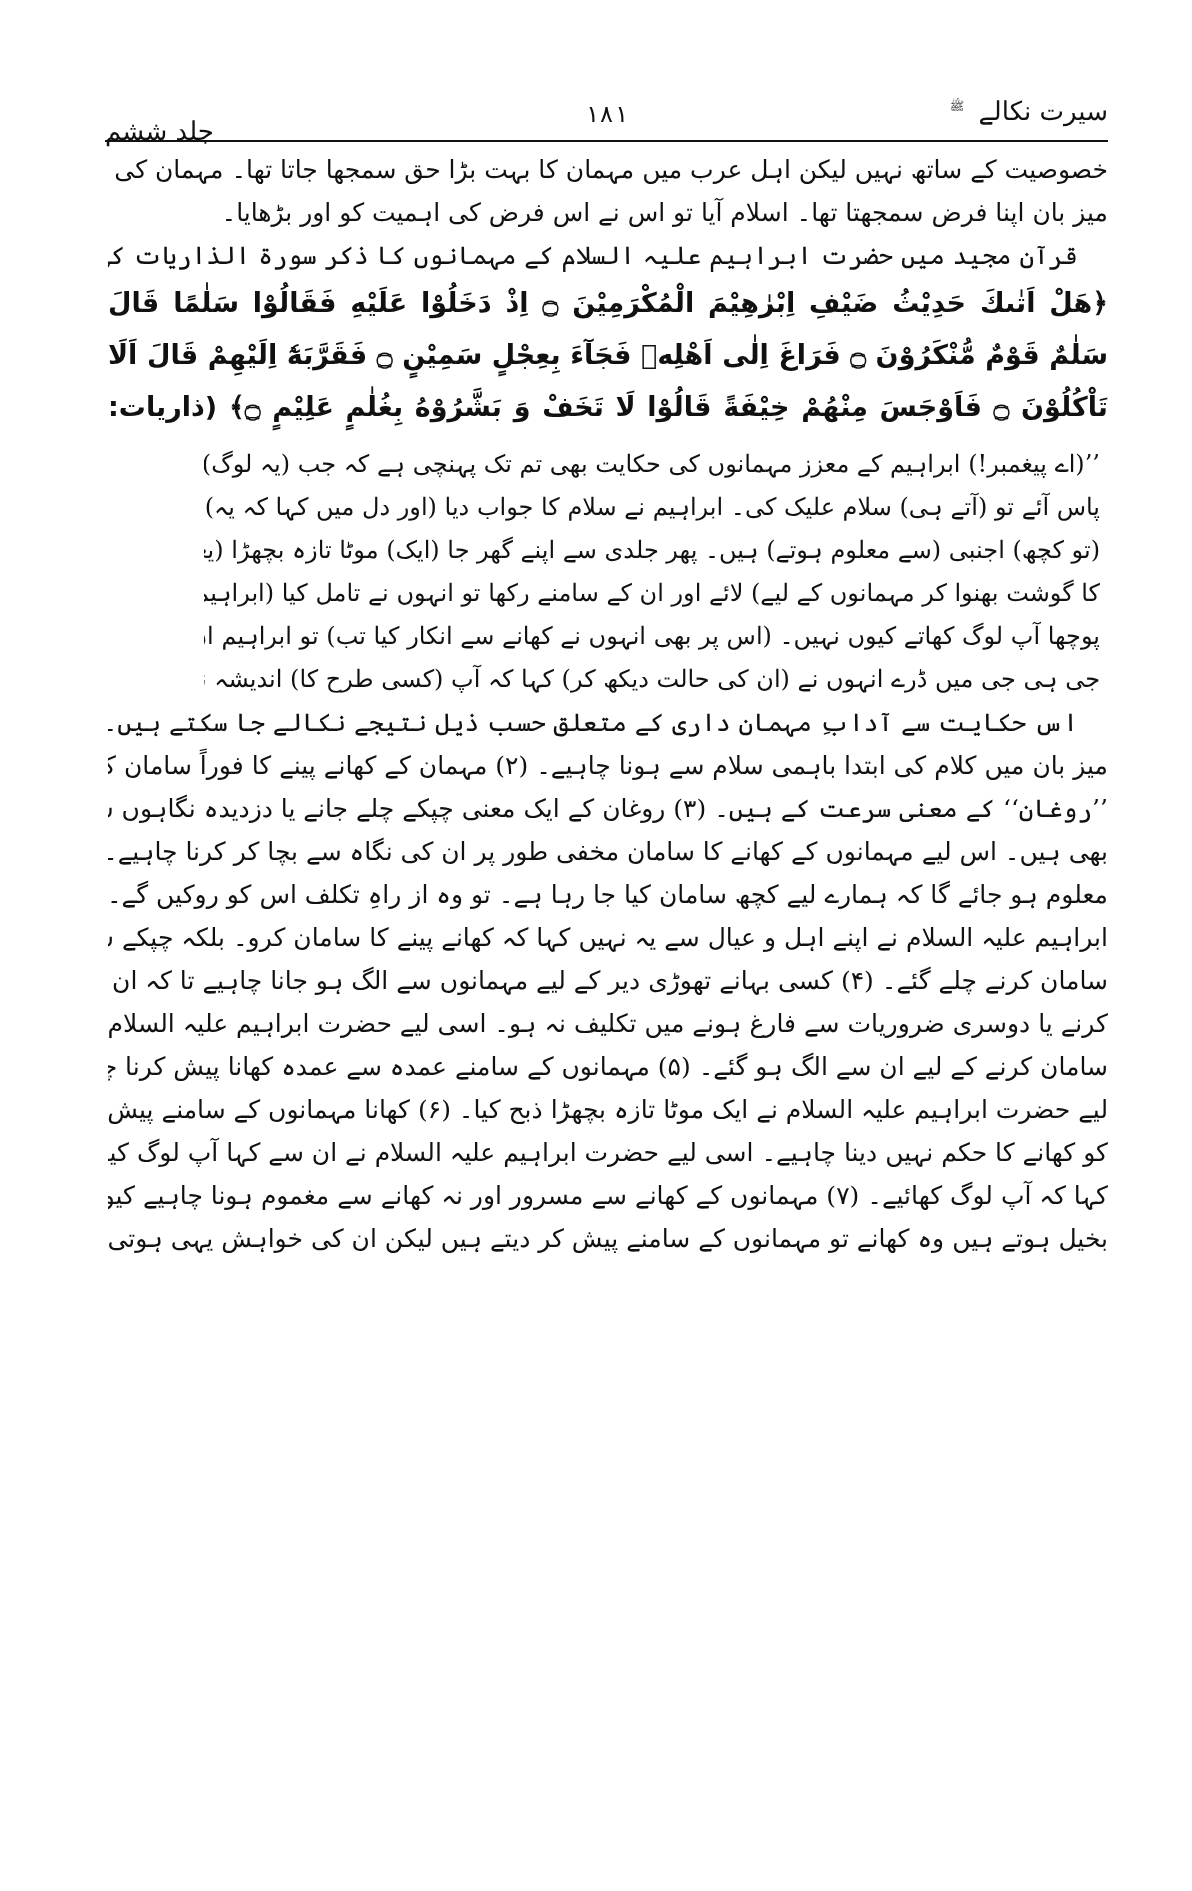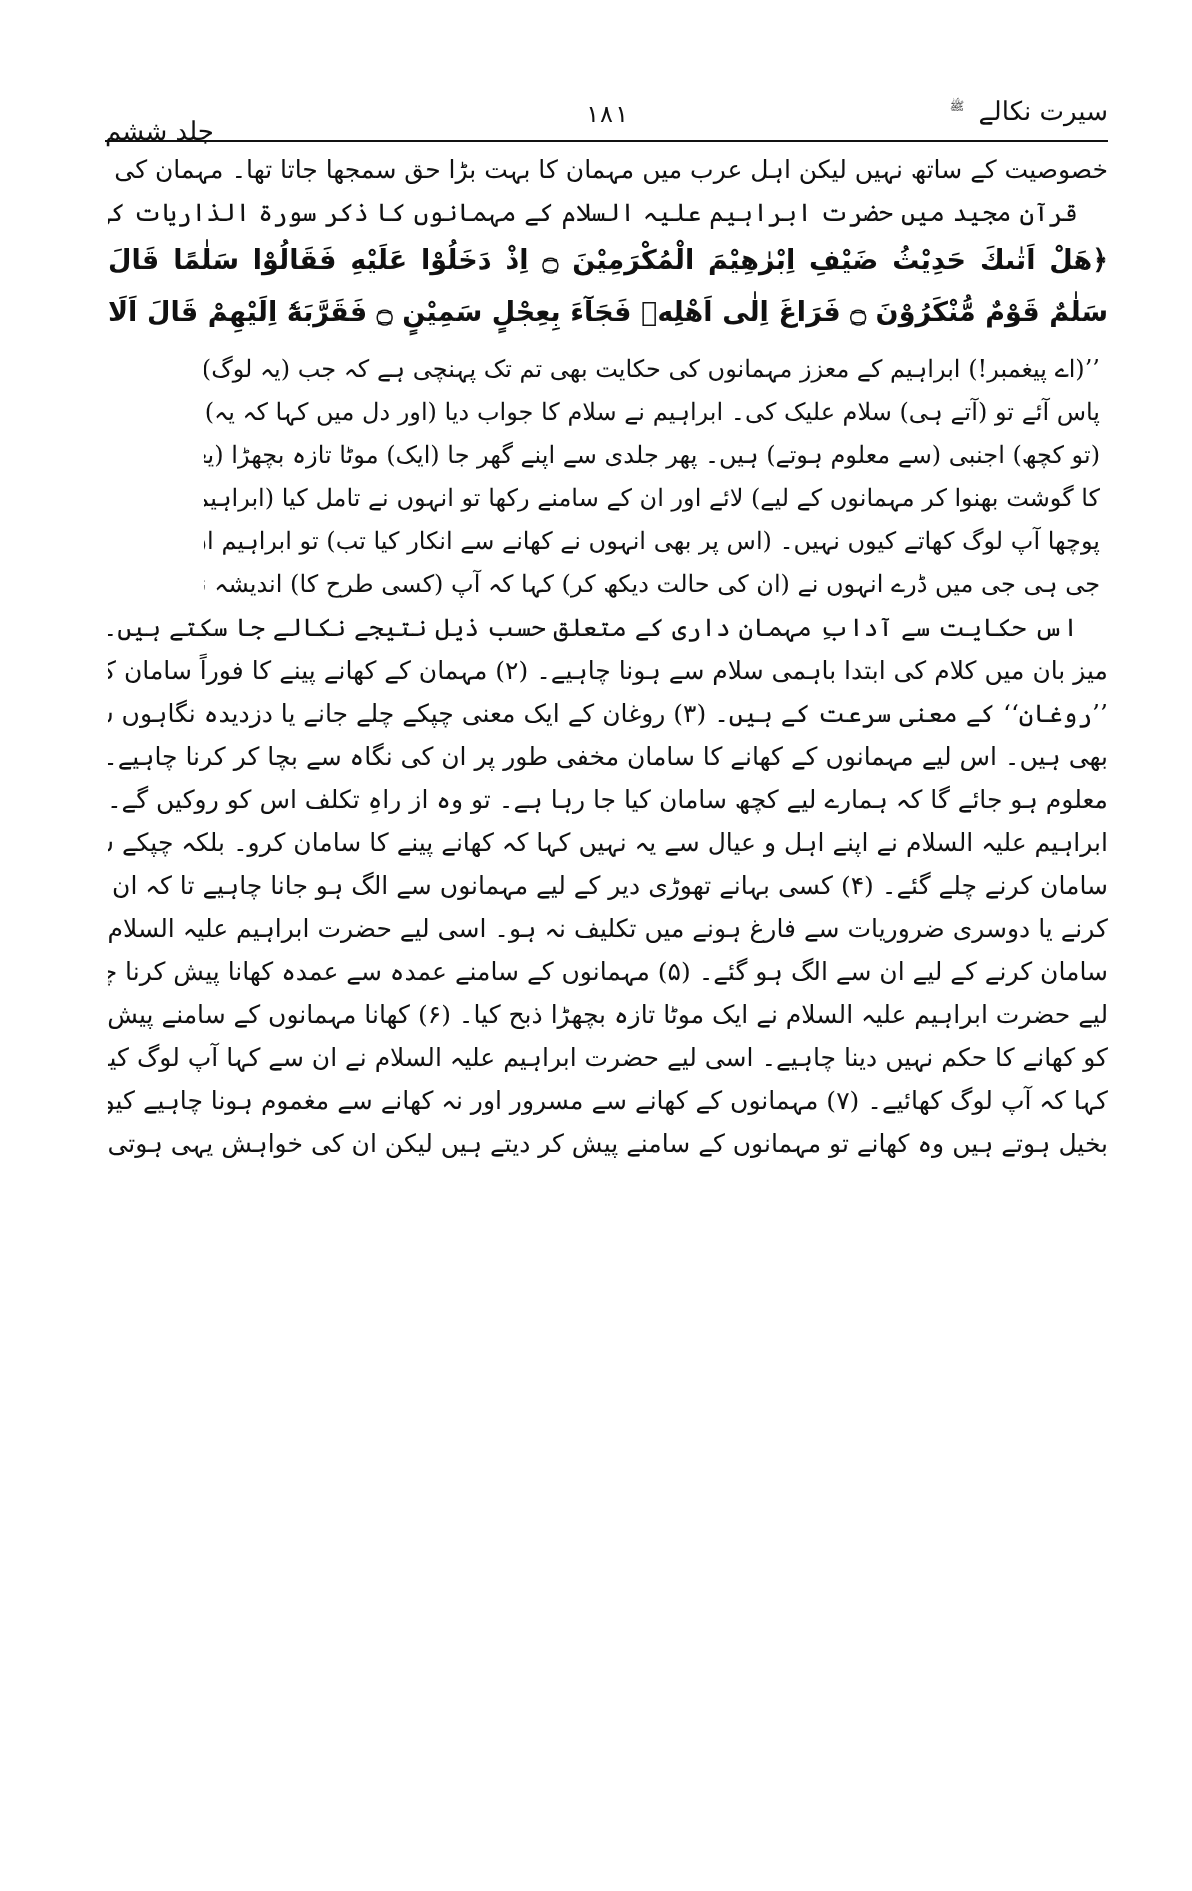--- a/index.html
+++ b/index.html
@@ -62,26 +62,28 @@
       <span class="honorific">ﷺ</span>
     </span>
     <span class="page-number">۱۸۱</span>
     <span class="volume">جلد ششم</span>
   </div>
 
   <div class="body">
 
     <div>
       <span class="line">خصوصیت کے ساتھ نہیں لیکن اہل عرب میں مہمان کا بہت بڑا حق سمجھا جاتا تھا۔ مہمان کی خدمت اور حفاظت</span>
+      <span class="line last">میز بان اپنا فرض سمجھتا تھا۔ اسلام آیا تو اس نے اس فرض کی اہمیت کو اور بڑھایا۔</span>
       <span class="line last indent">قرآن مجید میں حضرت ابراہیم علیہ السلام کے مہمانوں کا ذکر سورۃ الذاریات کی ان آیتوں میں آیا ہے:</span>
     </div>
 
     <div class="quran">
       <span class="line">﴿هَلْ اَتٰىكَ حَدِيْثُ ضَيْفِ اِبْرٰهِيْمَ الْمُكْرَمِيْنَ ۝ اِذْ دَخَلُوْا عَلَيْهِ فَقَالُوْا سَلٰمًا قَالَ</span>
       <span class="line">سَلٰمٌ قَوْمٌ مُّنْكَرُوْنَ ۝ فَرَاغَ اِلٰى اَهْلِهٖ فَجَآءَ بِعِجْلٍ سَمِيْنٍ ۝ فَقَرَّبَهٗٓ اِلَيْهِمْ قَالَ اَلَا</span>
+      <span class="line">تَاْكُلُوْنَ ۝ فَاَوْجَسَ مِنْهُمْ خِيْفَةً قَالُوْا لَا تَخَفْ وَ بَشَّرُوْهُ بِغُلٰمٍ عَلِيْمٍ ۝﴾ (ذاریات:</span>
     </div>
 
     <div class="gap"></div>
 
     <div class="translation">
       <span class="line">’’(اے پیغمبر!) ابراہیم کے معزز مہمانوں کی حکایت بھی تم تک پہنچی ہے کہ جب (یہ لوگ) ان کے</span>
       <span class="line">پاس آئے تو (آتے ہی) سلام علیک کی۔ ابراہیم نے سلام کا جواب دیا (اور دل میں کہا کہ یہ) لوگ</span>
       <span class="line">(تو کچھ) اجنبی (سے معلوم ہوتے) ہیں۔ پھر جلدی سے اپنے گھر جا (ایک) موٹا تازہ بچھڑا (یعنی اس</span>
       <span class="line">کا گوشت بھنوا کر مہمانوں کے لیے) لائے اور ان کے سامنے رکھا تو انہوں نے تامل کیا (ابراہیم نے)</span>
       <span class="line">پوچھا آپ لوگ کھاتے کیوں نہیں۔ (اس پر بھی انہوں نے کھانے سے انکار کیا تب) تو ابراہیم ان سے</span>

